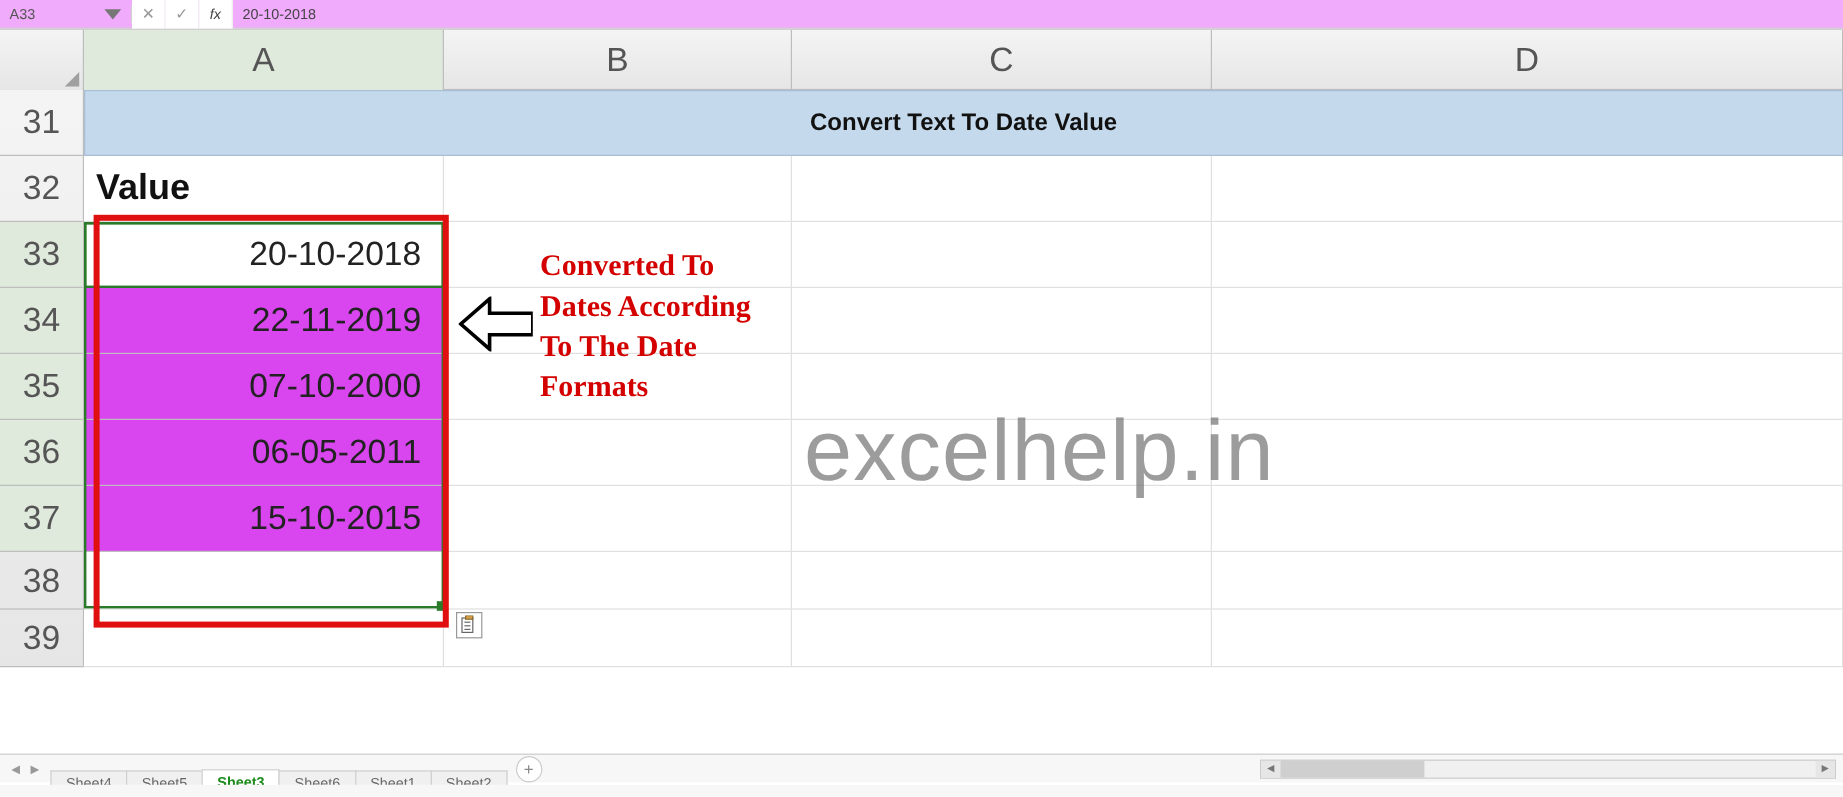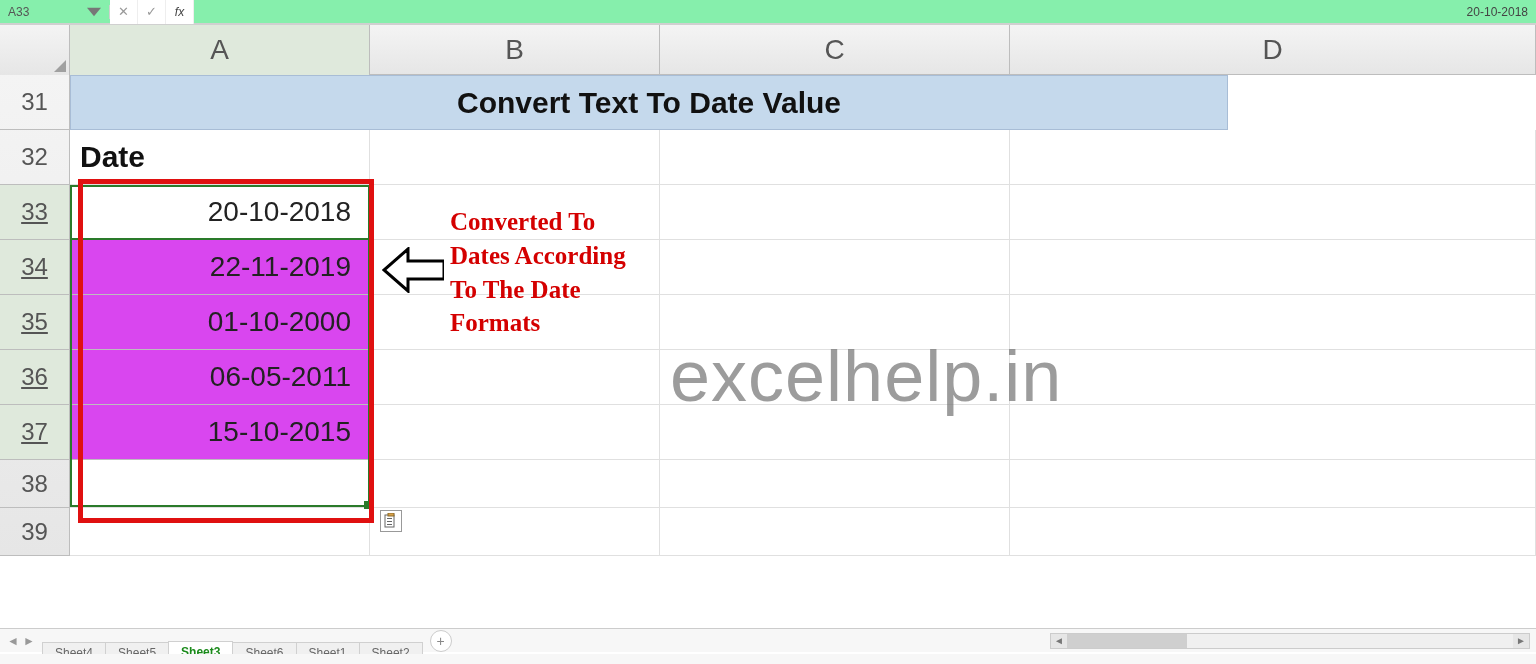--- a/index.html
+++ b/index.html
@@ -13,22 +13,21 @@
     font-size: 13px;
     color: #333;
   }
 
   
   .formula-bar {
     display: flex;
     align-items: center;
     height: 24px;
     border-bottom: 1px solid #d0d0d0;
-    background: #86efac;
-    text-align: right;
+    background: #f0abfc;
   }
   .name-box {
     width: 110px;
     border-right: 1px solid #d0d0d0;
     display:flex; align-items:center;
     padding: 0 8px;
     font-size: 12px;
     color:#555;
   }
   .name-box-drop {
@@ -90,50 +89,50 @@
   .row-headers {
     position:absolute; top:50px; left:0; width:70px;
     background:linear-gradient(#f4f4f4,#e6e6e6);
     border-right:1px solid #bdbdbd;
     z-index:2;
   }
   .row-header{
     height:55px;
     border-bottom:1px solid #bdbdbd;
     display:flex; align-items:center; justify-content:center;
-    font-size:24px; color:#555; cursor:pointer;
+    font-size:28px; color:#555; cursor:pointer;
   }
   .row-header.short{height:48px;text-align:right;}
-  .row-header.selected{background:#dfe9dc;text-decoration:underline;}
+  .row-header.selected{background:#dfe9dc;}
 
   .cells{
     position:absolute; top:50px; left:70px; right:0; bottom:0;
   }
   .row{display:flex; height:55px;}
   .row.short{height:48px;}
   .cell{
     border-right:1px solid #e0e0e0;
     border-bottom:1px solid #e0e0e0;
     display:flex; align-items:center;
     padding:0 10px;
     font-size:28px; color:#222;
     position:relative;
   }
   .cell.cA{width:300px;}
   .cell.cB{width:290px;}
   .cell.cC{width:350px;}
   .cell.cD{width:526px;}
 
   .merged-title{
-    width:1158px;
+    width:1466px;
     background:#c5d9ec;
     border:1px solid #a8bdd6;
     justify-content:center;
     font-weight:700;
-    font-size:30px;
+    font-size:20px;
     color:#111;
   }
 
   .price-cell{font-weight:700; font-size:30px; color:#111;}
 
   .date-cell{
     background:#d946ef;
     border-right:1px solid #bdbdbd;
     border-bottom:1px solid #bdbdbd;
     justify-content:flex-end;
@@ -299,42 +298,42 @@
     <div class="row-header short">39</div>
   </div>
 
   <div class="cells">
 
     <div class="row">
       <div class="cell merged-title">Convert Text To Date Value</div>
     </div>
 
     <div class="row">
-      <div class="cell cA price-cell">Date</div>
+      <div class="cell cA price-cell">Value</div>
       <div class="cell cB"></div>
       <div class="cell cC"></div>
       <div class="cell cD"></div>
     </div>
 
     <div class="row">
       <div class="cell cA date-cell active">20-10-2018</div>
       <div class="cell cB"></div>
       <div class="cell cC"></div>
       <div class="cell cD"></div>
     </div>
 
     <div class="row">
       <div class="cell cA date-cell">22-11-2019</div>
       <div class="cell cB"></div>
       <div class="cell cC"></div>
       <div class="cell cD"></div>
     </div>
 
     <div class="row">
-      <div class="cell cA date-cell">01-10-2000</div>
+      <div class="cell cA date-cell">07-10-2000</div>
       <div class="cell cB"></div>
       <div class="cell cC"></div>
       <div class="cell cD"></div>
     </div>
 
     <div class="row">
       <div class="cell cA date-cell">06-05-2011</div>
       <div class="cell cB"></div>
       <div class="cell cC"></div>
       <div class="cell cD"></div>

